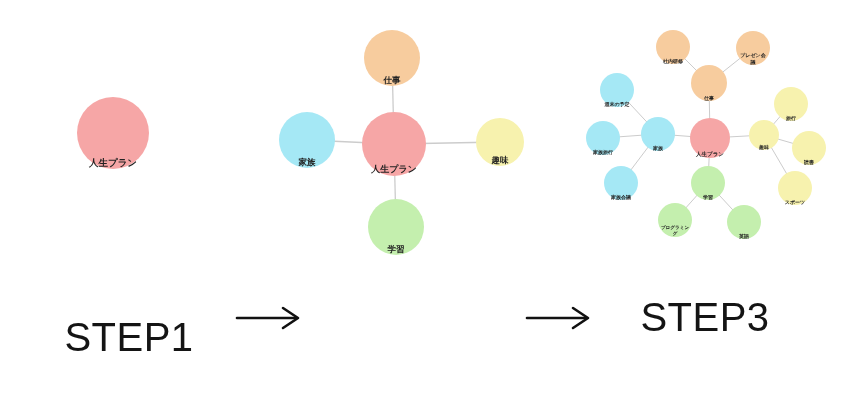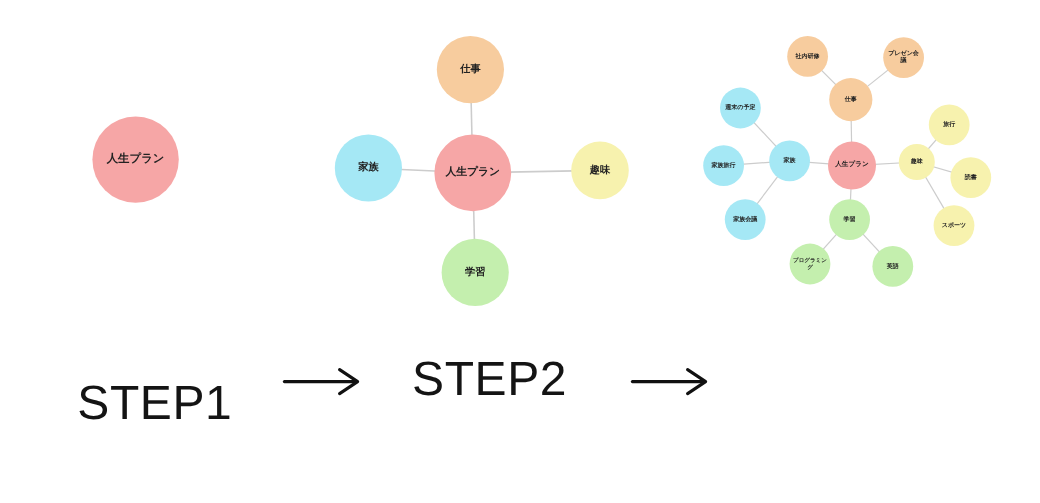--- a/index.html
+++ b/index.html
@@ -3,21 +3,21 @@
 <meta charset="utf-8">
 <style>
   html,body{margin:0;padding:0;background:#ffffff;}
   .stage{
     position:relative;width:867px;height:419px;background:#ffffff;overflow:hidden;
     font-family:"Liberation Sans","DejaVu Sans",sans-serif;
   }
   svg.edge-layer{position:absolute;left:0;top:0;width:867px;height:419px;z-index:1;}
   .node{
     position:absolute;border-radius:50%;z-index:2;box-sizing:border-box;
-    display:flex;align-items:center;justify-content:center;text-align:center;
+    display:flex;align-items:flex-end;justify-content:center;text-align:center;
     color:#222222;font-weight:700;line-height:1.3;cursor:default;
   }
   .node span{display:block;width:86%;word-break:break-all;}
   .step-label{
     position:absolute;transform:translate(-50%,-50%);z-index:2;
     font-size:40px;font-weight:500;color:#141414;letter-spacing:.5px;white-space:nowrap;
   }
   .sl1{left:129px;top:317px;margin-top:20px;}
   .sl2{left:408px;top:317px;}
   .sl3{left:705px;top:317px;}
@@ -48,21 +48,21 @@
       <g stroke="#111111" stroke-width="2.6" stroke-linecap="round" stroke-linejoin="round" fill="none">
         <path d="M237 318 L296 318"></path>
         <path d="M283 308 L298 318 L283 328"></path>
       </g>
       <g stroke="#111111" stroke-width="2.6" stroke-linecap="round" stroke-linejoin="round" fill="none">
         <path d="M527 318 L586 318"></path>
         <path d="M573 308 L588 318 L573 328"></path>
       </g>
     </svg>
   <div class="step-label sl1">STEP1</div>
-  <div class="step-label sl2">STEP2</div>
+  <div class="step-label sl3">STEP3</div>
 <div class="node" style="left: 77px; top: 97px; width: 72px; height: 72px; background: rgb(246, 166, 166); font-size: 9.5px; color: rgb(34, 34, 34);">
       <span>人生プラン</span>
     </div>
     <div class="node" style="left: 362px; top: 112px; width: 64px; height: 64px; background: rgb(246, 166, 166); font-size: 9px; color: rgb(34, 34, 34);">
       <span>人生プラン</span>
     </div>
     <div class="node" style="left: 364px; top: 30px; width: 56px; height: 56px; background: rgb(247, 204, 158); font-size: 8.5px; color: rgb(34, 34, 34);">
       <span>仕事</span>
     </div>
     <div class="node" style="left: 279px; top: 112px; width: 56px; height: 56px; background: rgb(165, 232, 245); font-size: 8.5px; color: rgb(34, 34, 34);">

